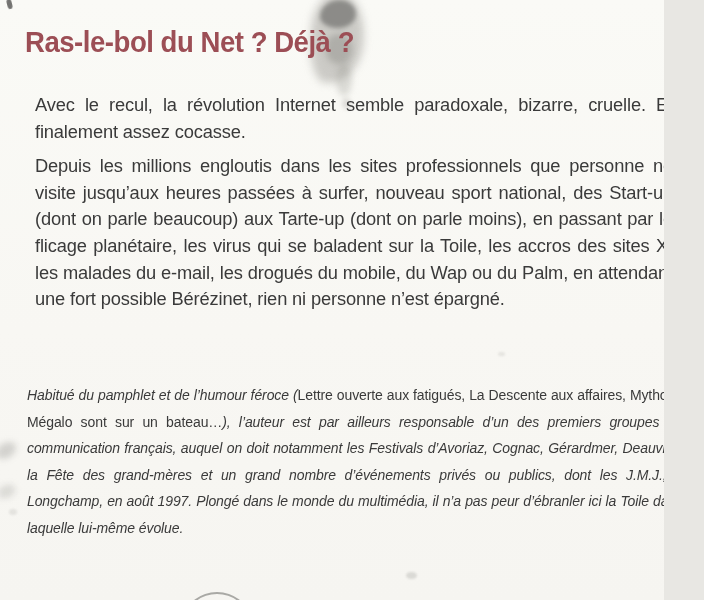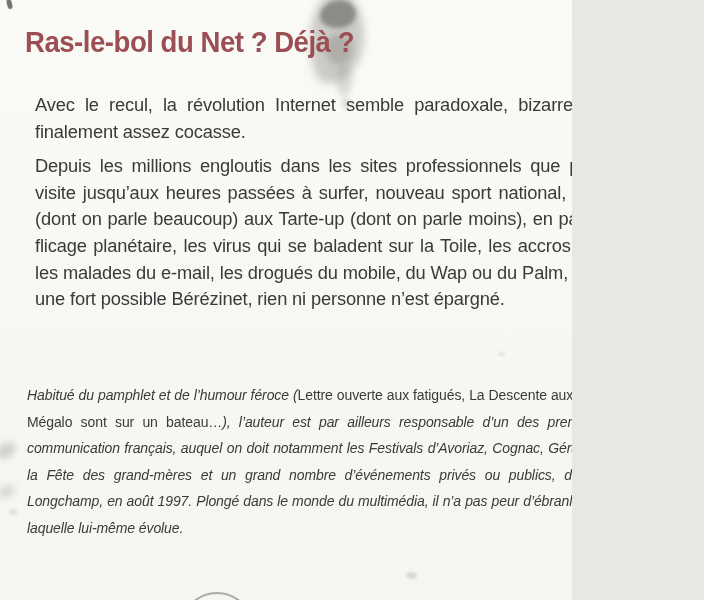--- a/index.html
+++ b/index.html
@@ -2,21 +2,21 @@
 <html lang="fr"><head>
 <meta charset="utf-8">
 <style>
   html, body {
     margin: 0;
     padding: 0;
     background: #e8e7e3;
   }
   .page {
     position: relative;
-    width: 572px;
+    width: 664px;
     height: 600px;
     overflow: hidden;
     background: linear-gradient(180deg, #fafaf6 0%, #f8f7f3 55%, #f6f5f1 100%);
     font-family: "Liberation Sans", "DejaVu Sans", sans-serif;
     color: #3a3a3a;
   }
 
   
   .title {
     position: absolute;

